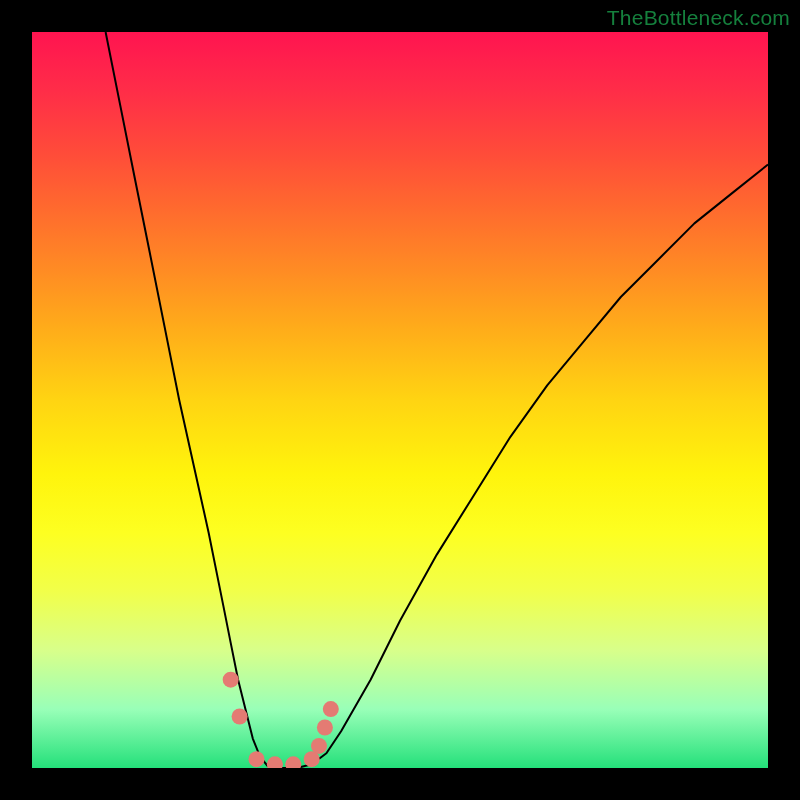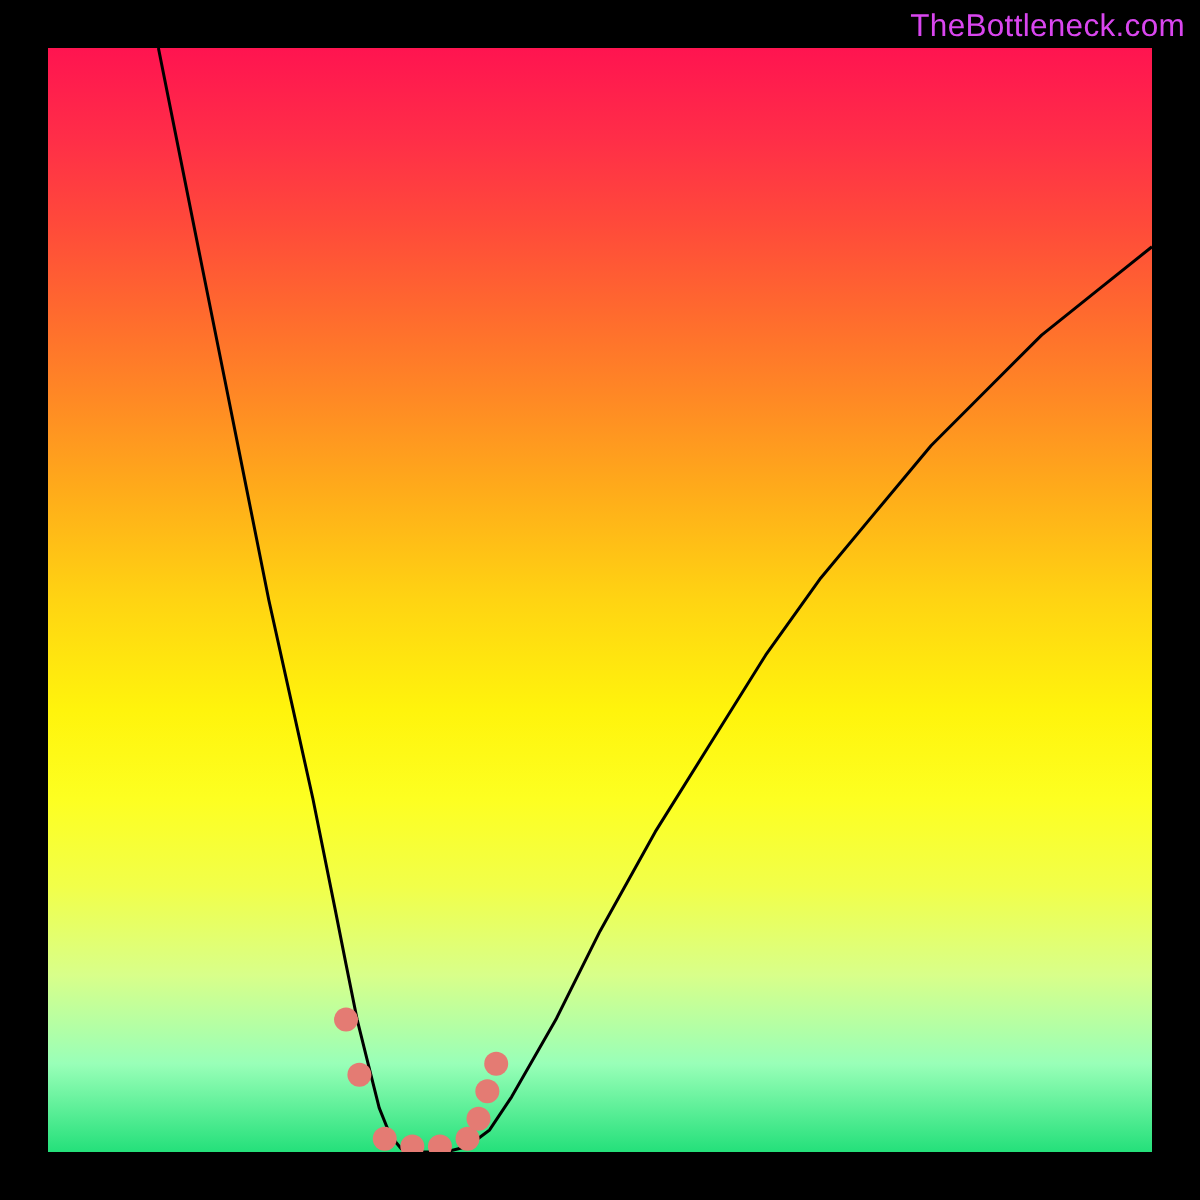--- a/index.html
+++ b/index.html
@@ -37,21 +37,21 @@
       #f1ff4a 76%,
       #d8ff8a 84%,
       #99ffb8 92%,
       #24e07a 100%
     );
   }
   .watermark {
     position: absolute;
     top: 6px;
     right: 10px;
-    color: #d946ef;
+    color: #15803d;
     font-size: 21px;
     font-weight: 400;
     letter-spacing: 0.2px;
     user-select: none;
   }
   svg.curve {
     position: absolute;
     inset: 0;
     width: 736px;
     height: 736px;

